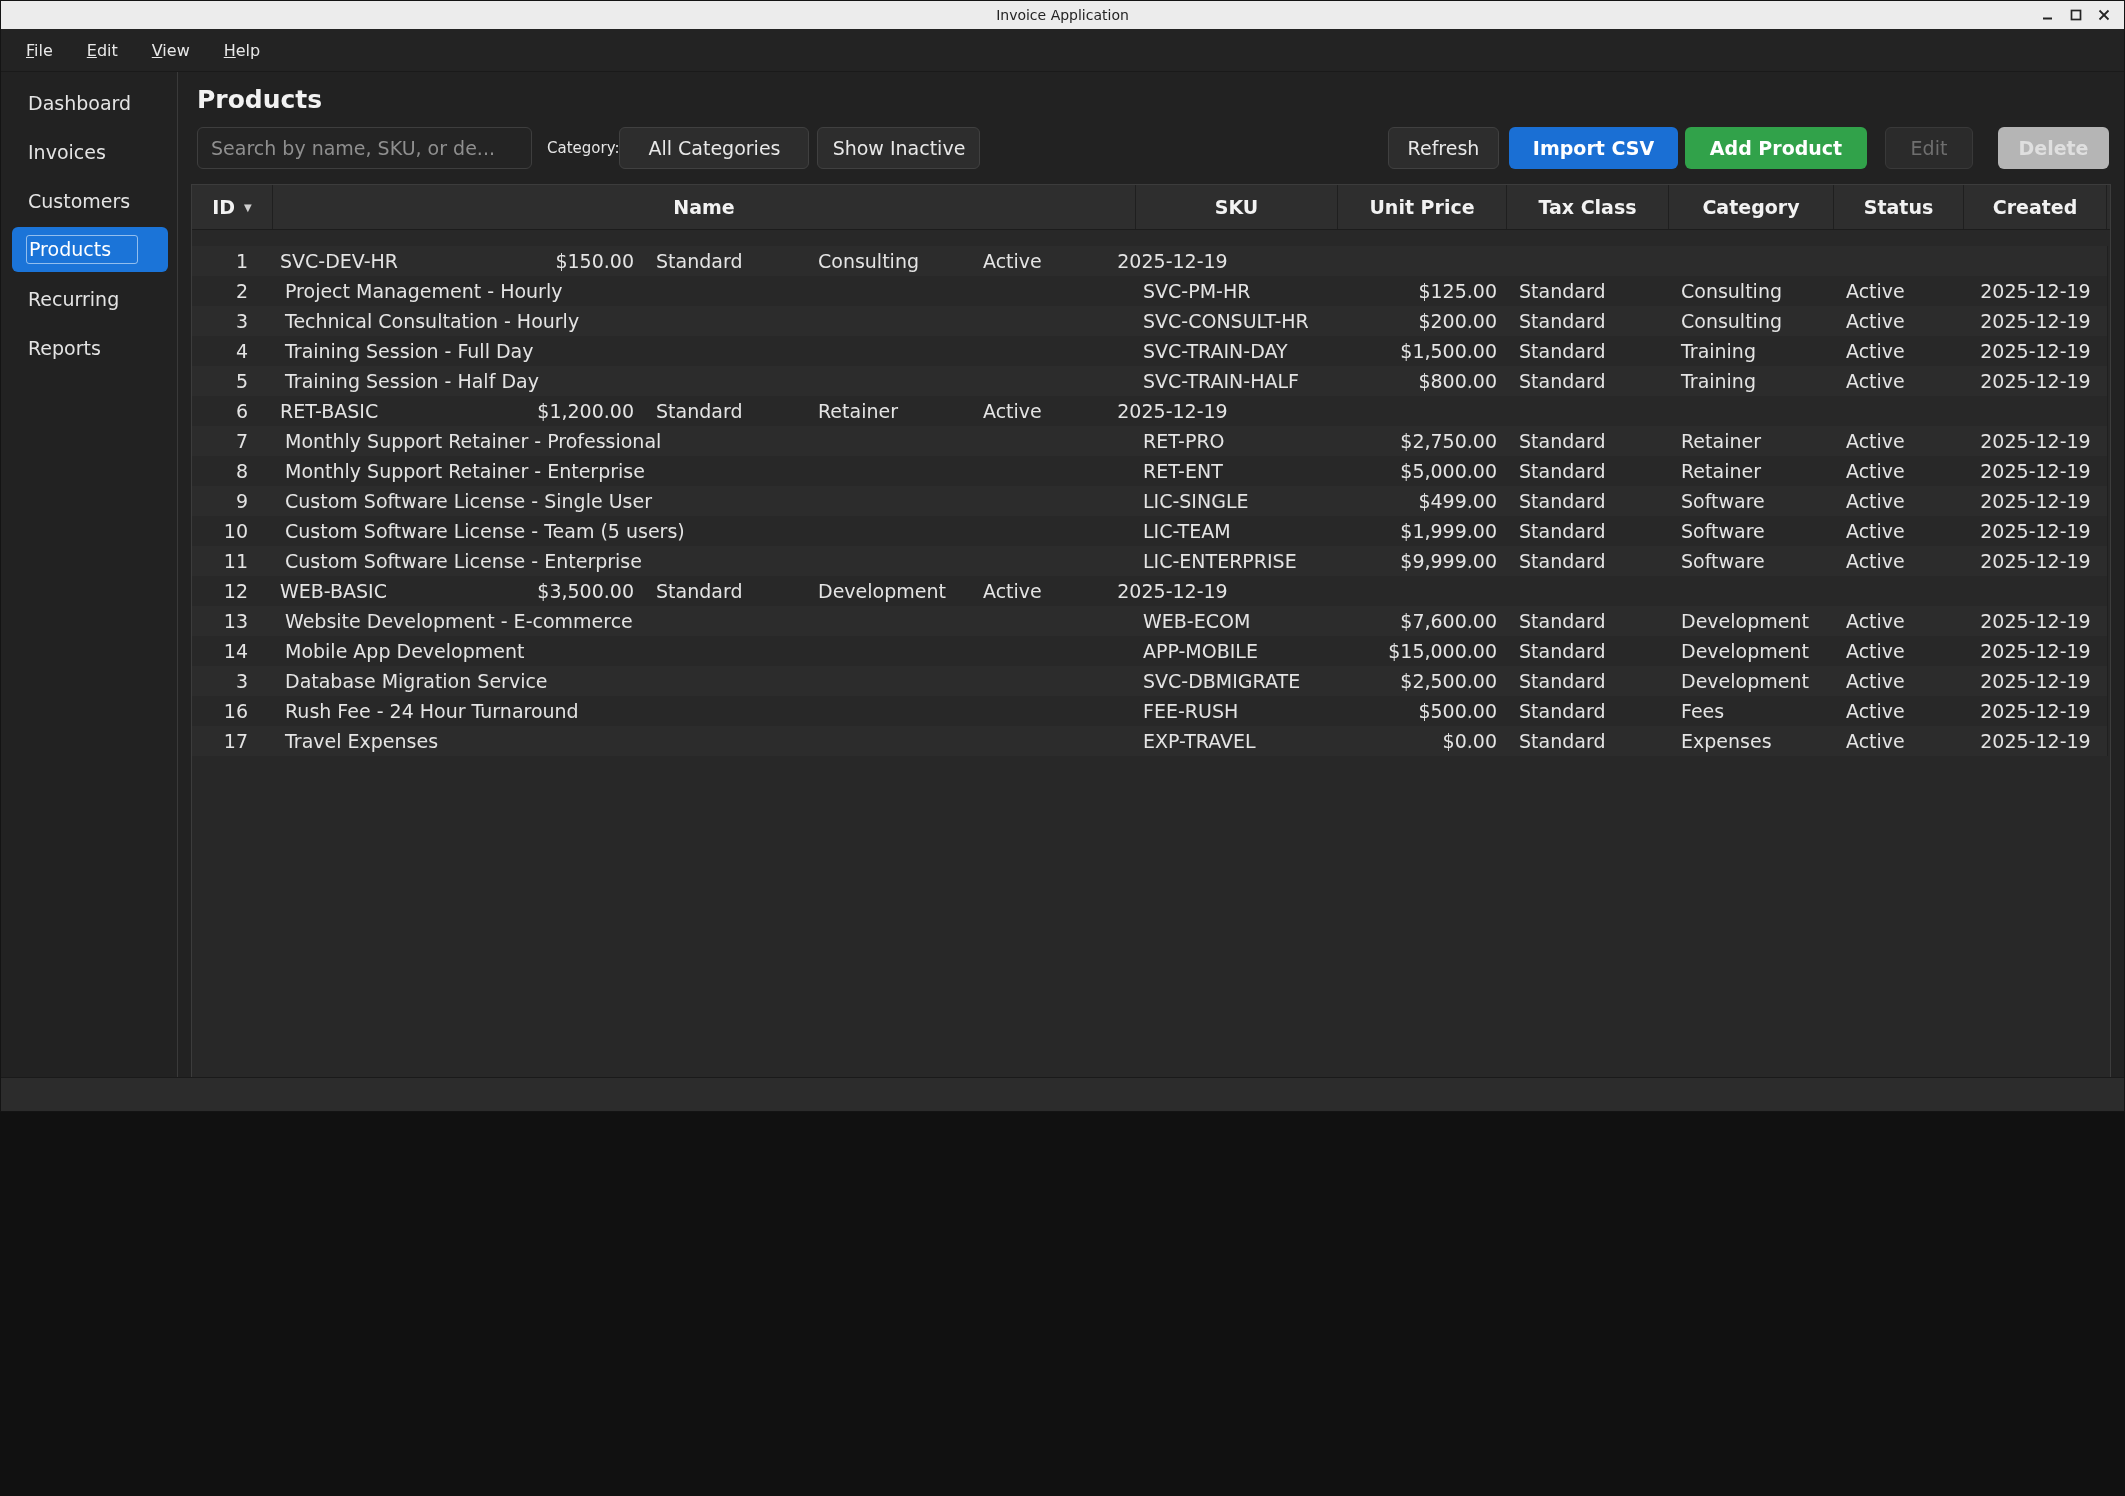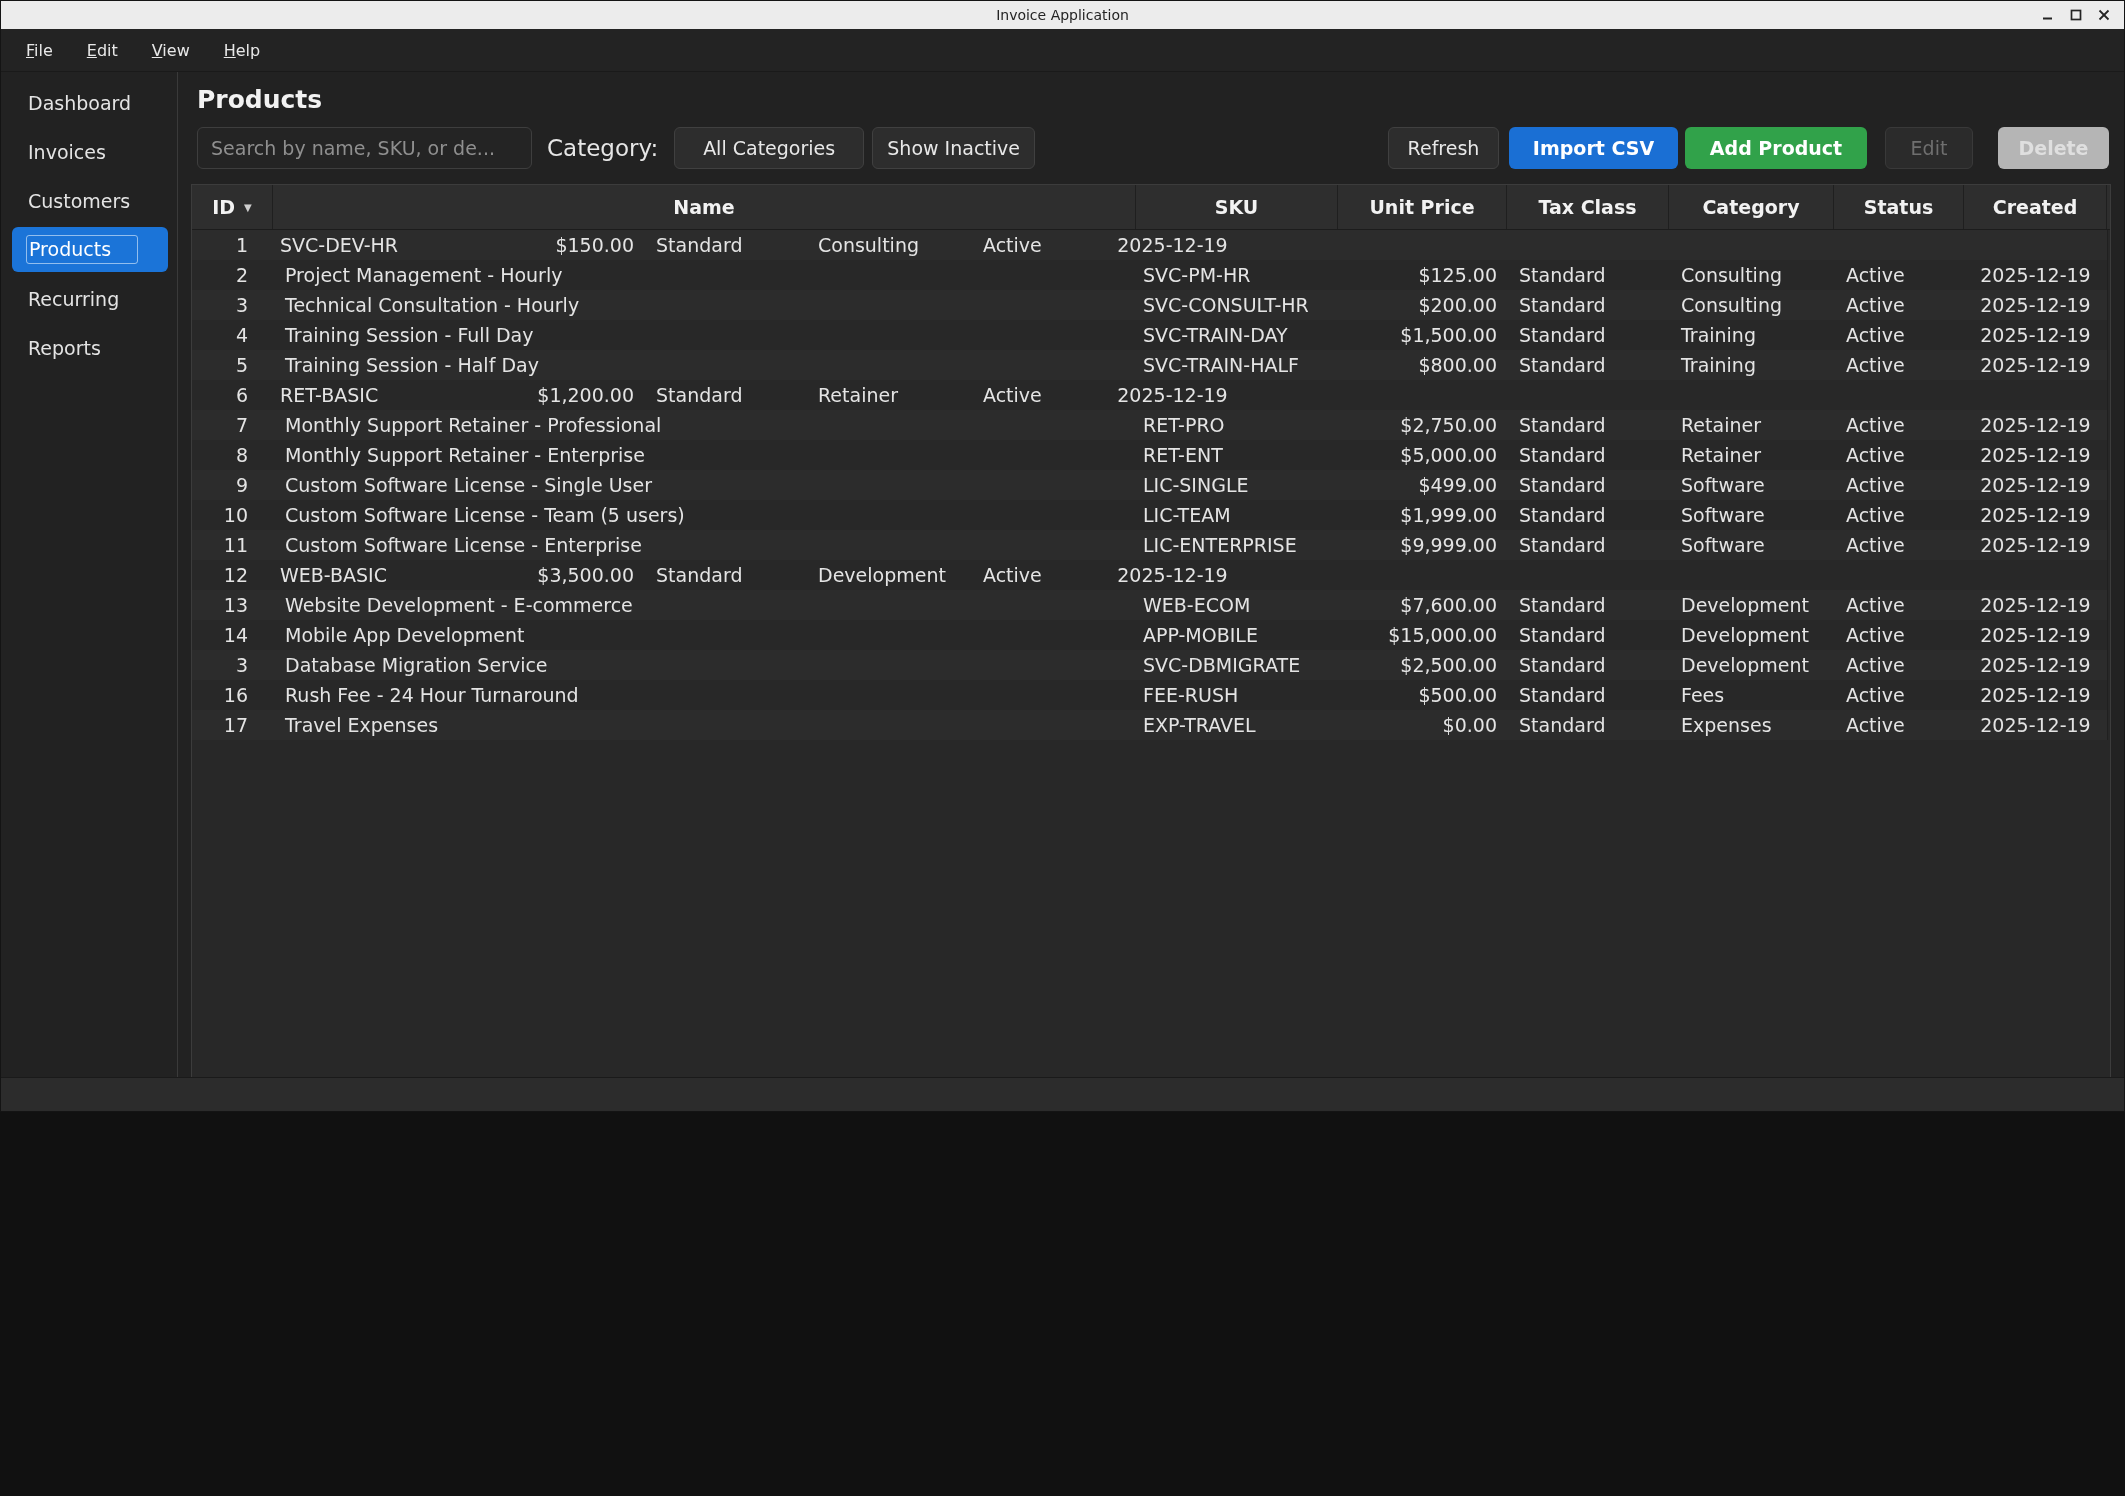--- a/index.html
+++ b/index.html
@@ -42,40 +42,40 @@
   
   .content{flex:1;display:flex;flex-direction:column;padding:13px 15px 0 19px;min-width:0;}
   .page-title{font-size:25px;font-weight:bold;color:#f2f2f2;height:30px;line-height:30px;margin-bottom:12px;}
   .toolbar{flex:0 0 42px;display:flex;align-items:center;margin-bottom:15px;}
   .search-input{
     width:335px;height:42px;background:#242424;border:1px solid #3e3e3e;border-radius:6px;
     color:#e6e6e6;font-size:19px;padding:0 13px;outline:none;
     font-family:"DejaVu Sans","Liberation Sans",sans-serif;
   }
   .search-input::placeholder{color:#8f8f8f;}
-  .category-label{margin-left:15px;margin-right:16px;font-size:23px;color:#e6e6e6;}
+  .category-label{margin-left:15px;margin-right:0;font-size:15px;color:#e6e6e6;}
   .btn{
     height:42px;border-radius:6px;font-size:19px;cursor:default;
     display:flex;align-items:center;justify-content:center;
     background:#2d2d2d;border:1px solid #404040;color:#e8e8e8;
     font-family:"DejaVu Sans","Liberation Sans",sans-serif;white-space:nowrap;
   }
   .btn-combo{width:190px;}
   .btn-show-inactive{width:163px;margin-left:8px;}
   .toolbar-spacer{flex:1;}
   .btn-refresh{width:111px;}
   .btn-import{width:169px;margin-left:10px;background:#1a6fd4;border:none;color:#fff;font-weight:bold;}
   .btn-add{width:182px;margin-left:7px;background:#31a24a;border:none;color:#fff;font-weight:bold;}
   .btn-edit{width:88px;margin-left:18px;background:#2b2b2b;border:1px solid #393939;color:#6f6f6f;}
   .btn-delete{width:111px;margin-left:25px;background:#b5b5b5;border:none;color:#dfdfdf;font-weight:bold;}
   
   .table-frame{
     margin-left:-6px;width:1920px;flex:0 0 1225px;
     border:1px solid #3c3c3c;background:#282828;
-    display:flex;flex-direction:column;overflow:hidden;
+    display:flex;flex-direction:column;overflow:hidden;gap:16px;
   }
   .thead{flex:0 0 45px;display:flex;background:#2e2e2e;border-bottom:1px solid #1c1c1c;}
   .th{
     display:flex;align-items:center;justify-content:center;gap:9px;
     font-weight:bold;font-size:19px;color:#f2f2f2;
     border-right:1px solid #1f1f1f;height:100%;flex:0 0 auto;
   }
   .sort-arrow{font-size:10px;color:#cfcfcf;}
   .tbody{flex:1;background:#282828;}
   .tr{height:30px;display:flex;border-right:1px solid #202020;width:1916px;}

